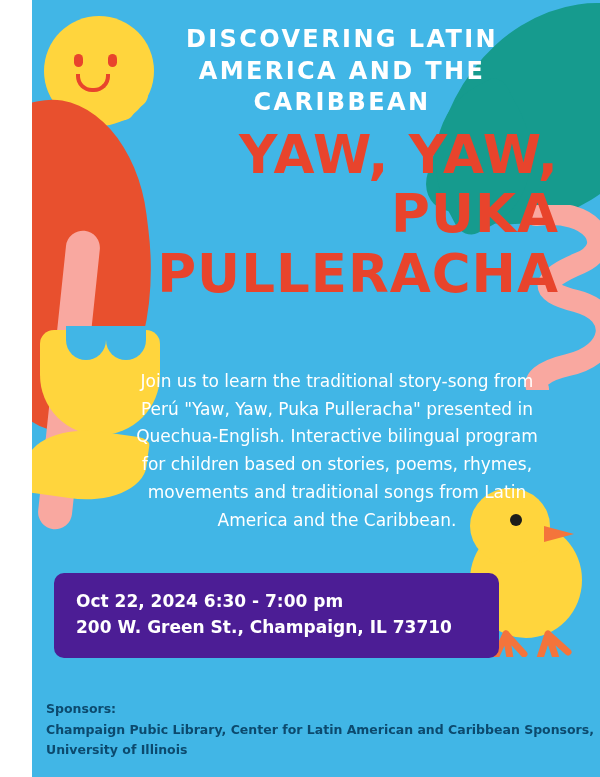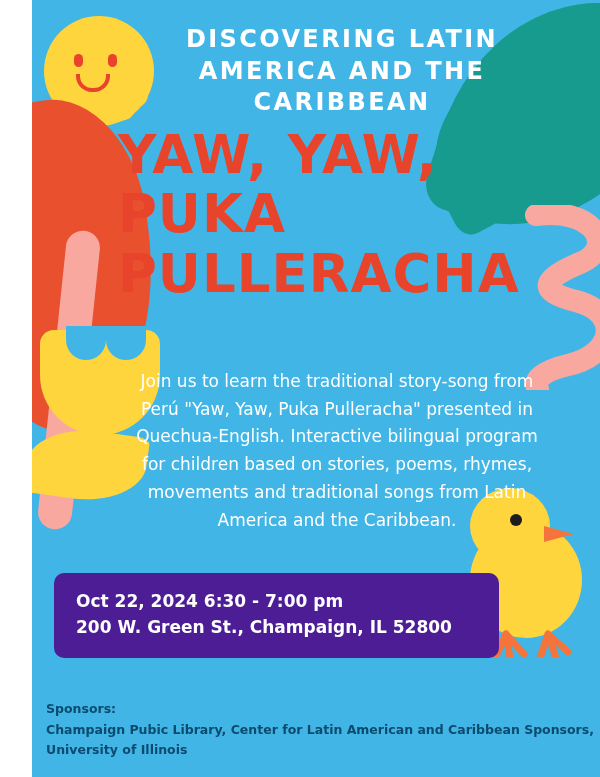--- a/index.html
+++ b/index.html
@@ -104,22 +104,22 @@
     color: #ffffff;
     font-family: "DejaVu Sans", sans-serif;
     font-weight: bold;
     font-size: 24px;
     line-height: 1.32;
     letter-spacing: 2.4px;
     text-transform: uppercase;
     z-index: 5;
   }
   .title {
-    position: absolute; left: 86px; top: 125px; width: 420px;
-    text-align: left;
+    position: absolute; left: 107px; top: 125px; width: 420px;
+    text-align: right;
     color: #e8442c;
     font-family: "DejaVu Sans", sans-serif;
     font-weight: bold;
     font-size: 53px;
     line-height: 1.12;
     letter-spacing: 1px;
     text-transform: uppercase;
     z-index: 5;
   }
   .blurb {
@@ -198,21 +198,21 @@
   </svg>
 
   <div class="kicker">DISCOVERING LATIN AMERICA AND THE CARIBBEAN</div>
 
   <div class="title">YAW, YAW, PUKA PULLERACHA</div>
 
   <div class="blurb">Join us to learn the traditional story-song from Perú "Yaw, Yaw, Puka Pulleracha" presented in Quechua-English. Interactive bilingual program for children based on stories, poems, rhymes, movements and traditional songs from Latin America and the Caribbean.</div>
 
   <div class="details">
     <div>Oct 22, 2024 6:30 - 7:00 pm</div>
-    <div>200 W. Green St., Champaign, IL 52800</div>
+    <div>200 W. Green St., Champaign, IL 73710</div>
   </div>
 
   <div class="sponsors">
     <div class="lead">Sponsors:</div>
     <div>Champaign Pubic Library, Center for Latin American and Caribbean Sponsors, University of Illinois</div>
   </div>
 
 </div>
 
 </body></html>

